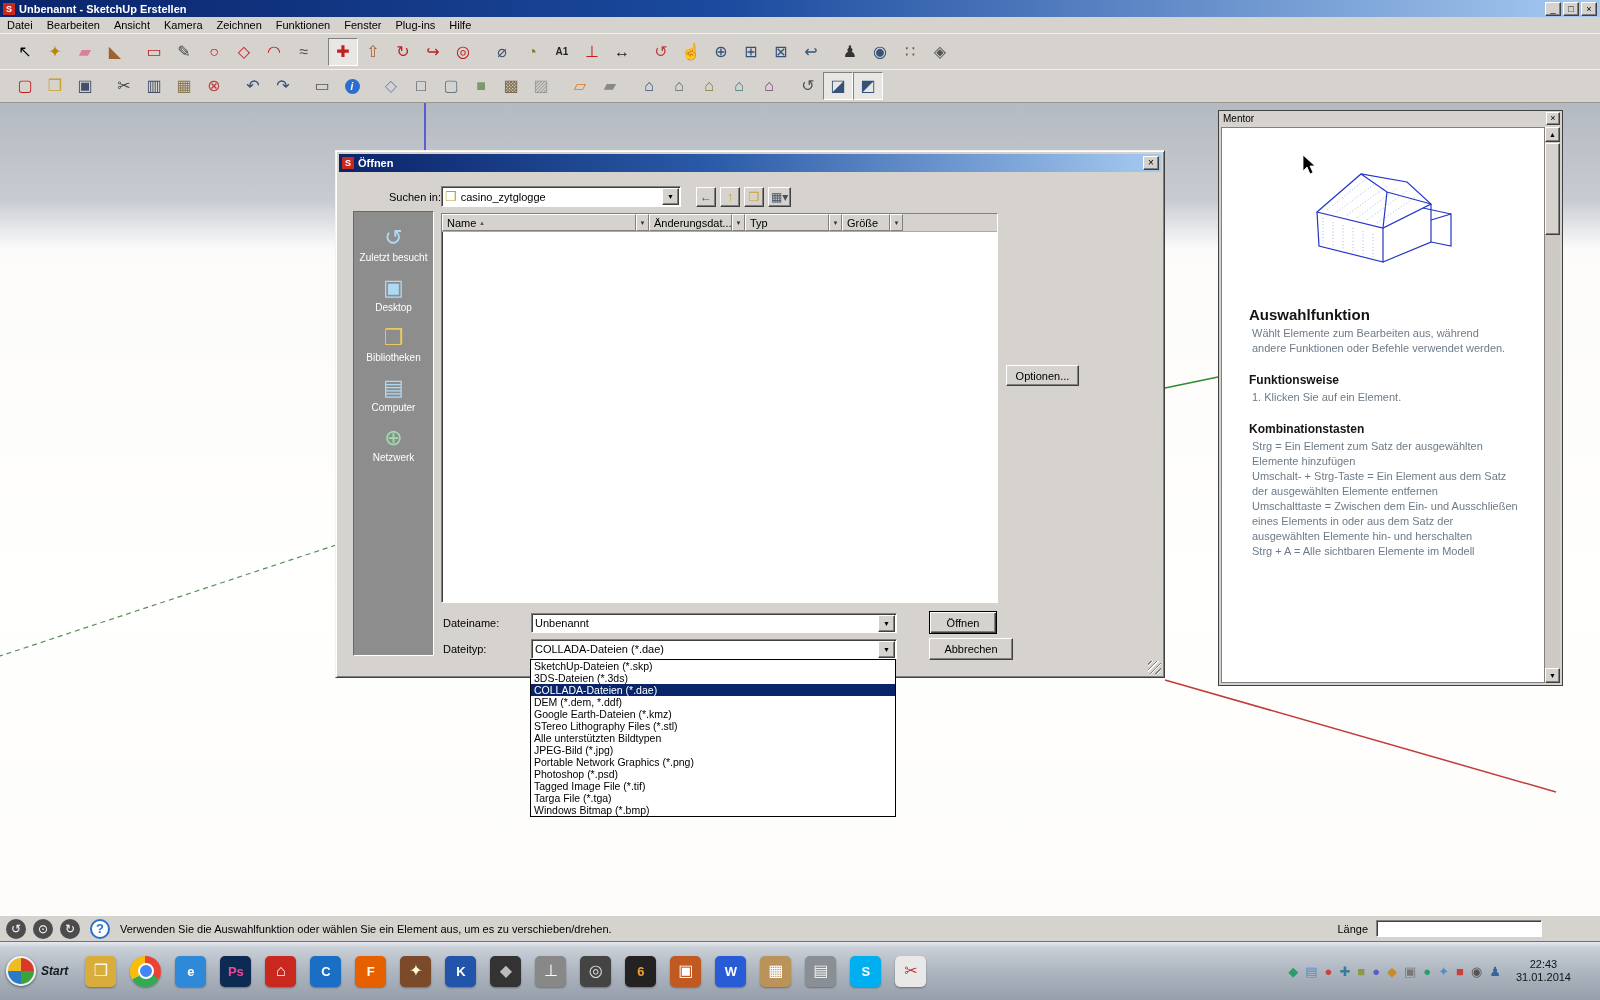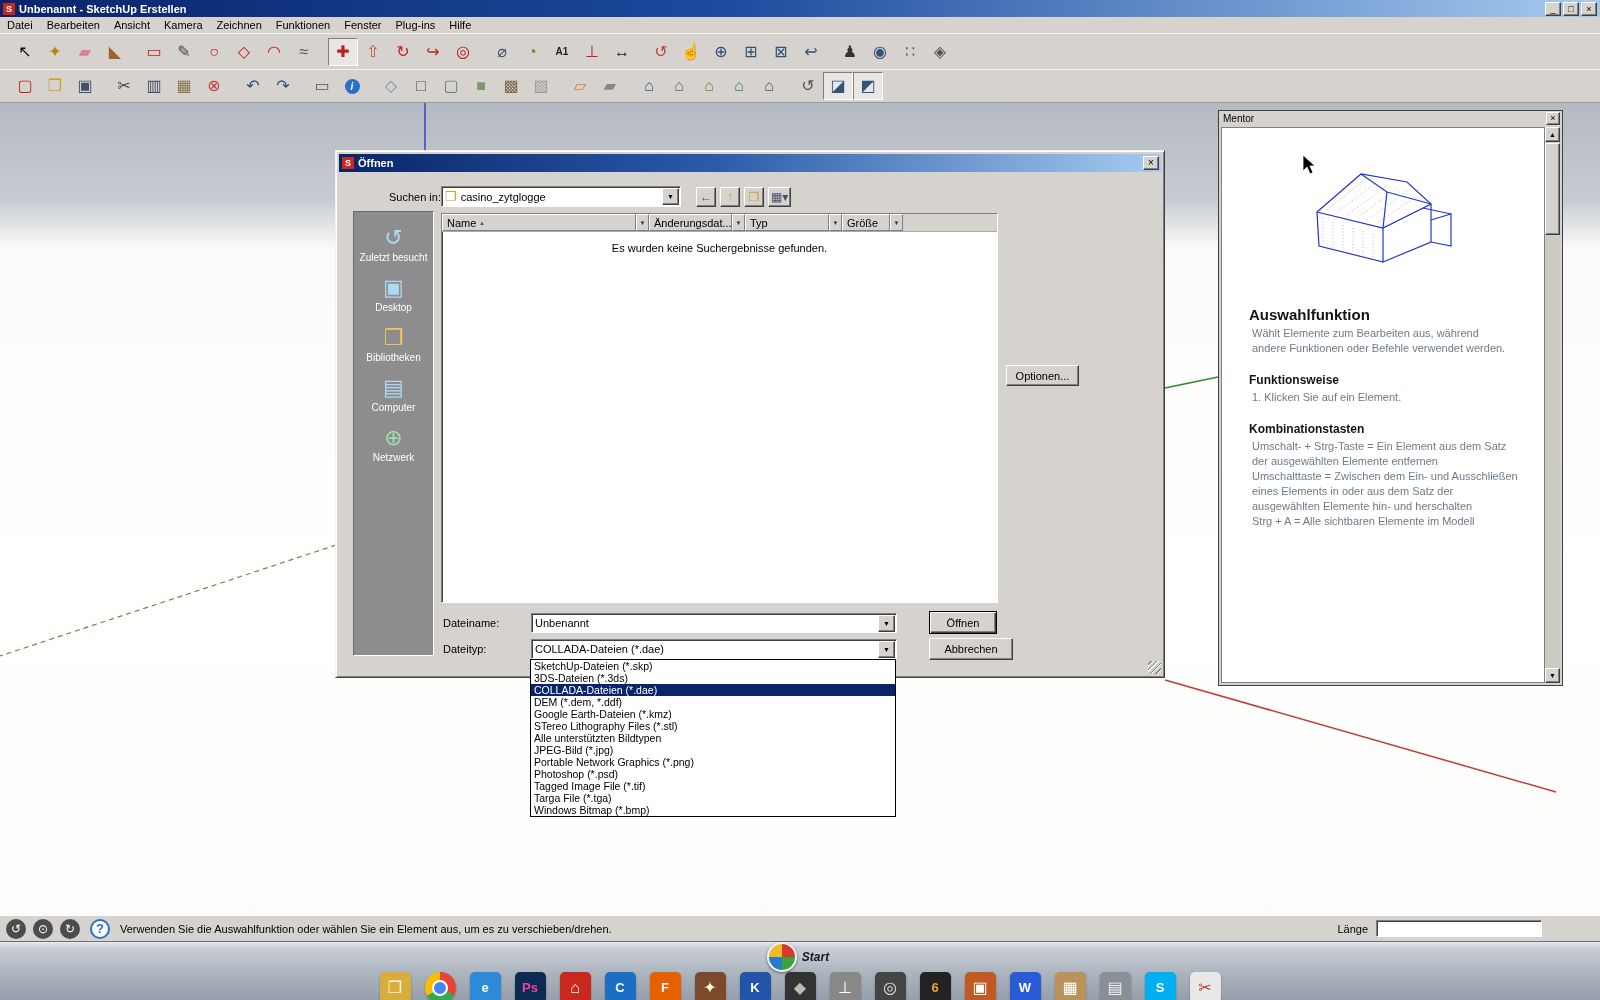--- a/index.html
+++ b/index.html
@@ -92,21 +92,21 @@
 
   
   .statusbar { position:absolute; top:915px; left:0; right:0; height:26px; background:#d6d3ce; border-top:1px solid #fff; display:flex; align-items:center; padding:0 6px; }
   .nav-circle { width:20px; height:20px; border-radius:50%; background:#4c4c4c; color:#fff; font-size:12px; display:flex; align-items:center; justify-content:center; margin-right:7px; flex:0 0 auto; }
   .help-circle { width:20px; height:20px; border-radius:50%; background:#fff; border:2px solid #2a6fd0; color:#2a6fd0; font-weight:bold; font-size:13px; display:flex; align-items:center; justify-content:center; margin:0 10px 0 3px; flex:0 0 auto; }
   .status-msg { font-size:11px; white-space:nowrap; }
   .len-label { margin-left:auto; font-size:11px; padding-right:8px; }
   .len-input { width:166px; height:17px; font:11px "Liberation Sans",sans-serif; background:#fff; border:1px solid; border-color:#808080 #fff #fff #808080; box-shadow: inset 1px 1px 0 #404040; margin-right:52px; padding:0 3px; }
 
   
-  .taskbar { position:absolute; top:941px; left:0; right:0; height:59px; background:linear-gradient(180deg,#e6eaef 0%,#c9cfd7 10%,#aeb6c0 50%,#959eaa 100%); border-top:1px solid #6a7280; display:flex; align-items:center;flex-direction:column; }
+  .taskbar { position:absolute; top:941px; left:0; right:0; height:59px; background:linear-gradient(180deg,#e6eaef 0%,#c9cfd7 10%,#aeb6c0 50%,#959eaa 100%); border-top:1px solid #6a7280; display:flex; align-items:center; }
   .start { display:flex; align-items:center; gap:5px; padding:0 10px 0 6px; height:100%; }
   .start-orb { width:30px; height:30px; border-radius:50%; background:conic-gradient(#d8392a 0 25%, #3aa33a 25% 50%, #2a7ac8 50% 75%, #eebb22 75% 100%); border:2px solid #eef3f8; box-shadow:0 1px 3px rgba(0,0,0,.5); }
   .start-label { font-size:12px; font-weight:bold; font-style:italic; color:#14181f; }
   .task-icons { display:flex; align-items:center; }
   .task-ico { width:31px; height:31px; margin:0 7px; border-radius:5px; display:flex; align-items:center; justify-content:center; background:#8a8f96; box-shadow:0 1px 2px rgba(0,0,0,.35); flex:0 0 auto; }
   .task-ico .tg { font-size:16px; color:#fff; line-height:1; }
   .task-ico.txt .tg { font-size:13px; font-weight:bold; }
   .task-ico.chrome { border-radius:50%; background:conic-gradient(#ea4335 0 33%, #34a853 33% 66%, #fbbc05 66% 100%); position:relative; }
   .task-ico.chrome::after { content:""; position:absolute; width:12px; height:12px; border-radius:50%; background:#4285f4; border:2px solid #fff; }
   .tray { margin-left:auto; display:flex; align-items:center; gap:7px; padding-right:2px; }
@@ -393,20 +393,21 @@
         <h1>Auswahlfunktion</h1>
         <p class="m-desc">Wählt Elemente zum Bearbeiten aus, während andere Funktionen oder Befehle verwendet werden.</p>
         <div class="m-sub">Funktionsweise</div>
         <div>
 
         <p class="m-line">1.   Klicken Sie auf ein Element.</p>
           </div>
         <div class="m-sub">Kombinationstasten</div>
         <div>
 
+        <p class="m-line">Strg = Ein Element zum Satz der ausgewählten Elemente hinzufügen</p>
             <p class="m-line">Umschalt- + Strg-Taste = Ein Element aus dem Satz der ausgewählten Elemente entfernen</p>
             <p class="m-line">Umschalttaste = Zwischen dem Ein- und Ausschließen eines Elements in oder aus dem Satz der ausgewählten Elemente hin- und herschalten</p>
             <p class="m-line">Strg + A = Alle sichtbaren Elemente im Modell</p>
           </div>
       </div>
       <div class="mscroll">
         <span class="arr up btn3d">▲</span>
         <span class="mthumb btn3d"></span>
         <span class="arr down btn3d">▼</span>
       </div>
@@ -482,21 +483,20 @@
               <span class="lv-sort"></span>
             </span>
             <span class="lv-colbtn">▼</span>
 
             <span class="lv-col" style="width: 48px;">
               <span>Größe</span>
               <span class="lv-sort"></span>
             </span>
             <span class="lv-colbtn">▼</span>
           </div>
-        <div class="lv-empty">Es wurden keine Suchergebnisse gefunden.</div>
       </div>
 
 
       <button class="push-btn btn3d" style="left:670px; top:214px; width:73px; height:21px;">Optionen...</button>
 
       <span class="dlg-label" style="left:107px; top:466px;">Dateiname:</span>
       <div class="combo" style="left:195px; top:462px; width:366px; height:20px;">
         <input value="Unbenannt" style="">
         <span class="cbtn btn3d">▼</span>
       </div>

